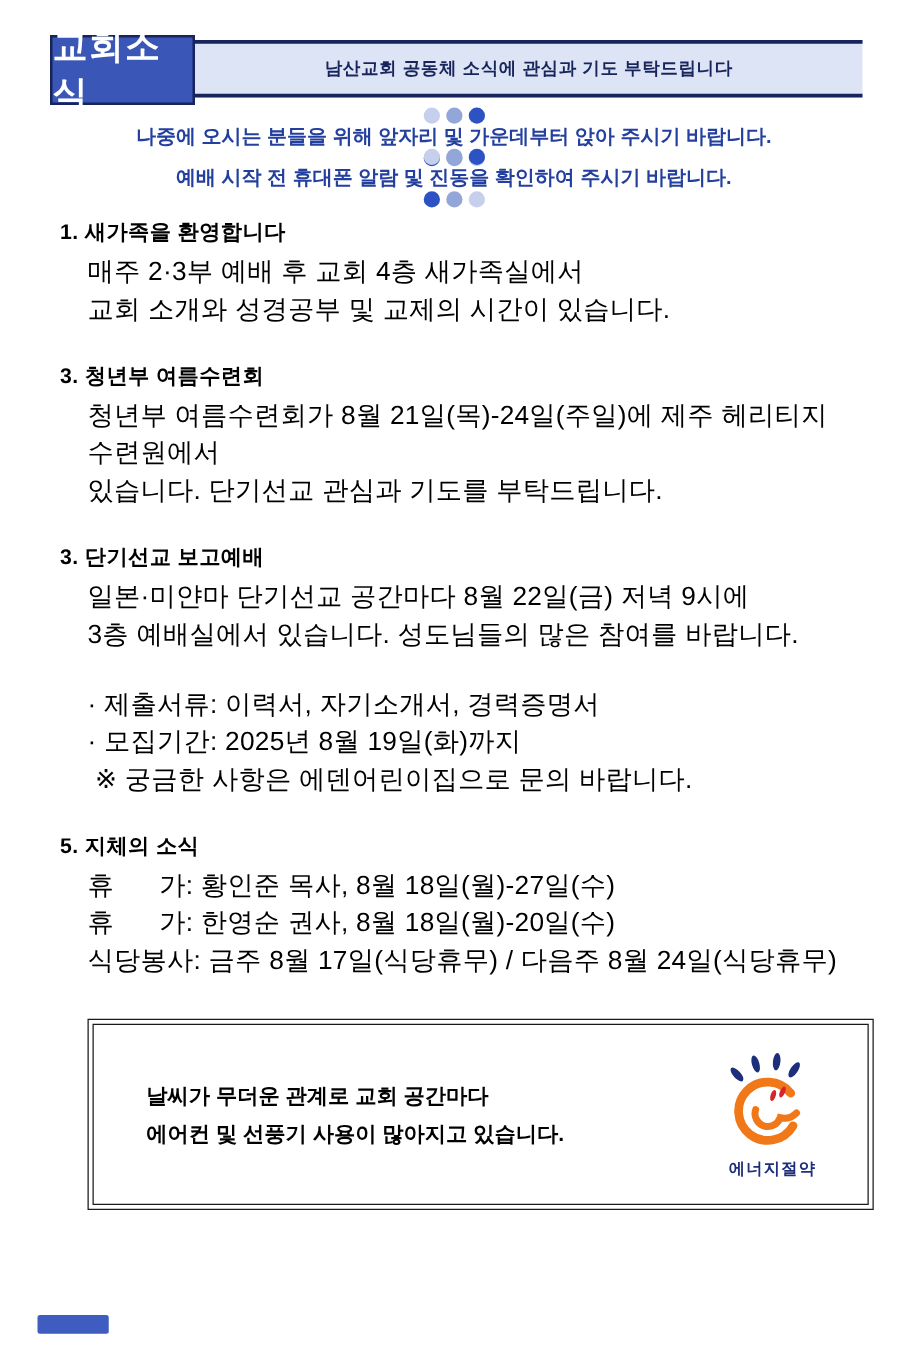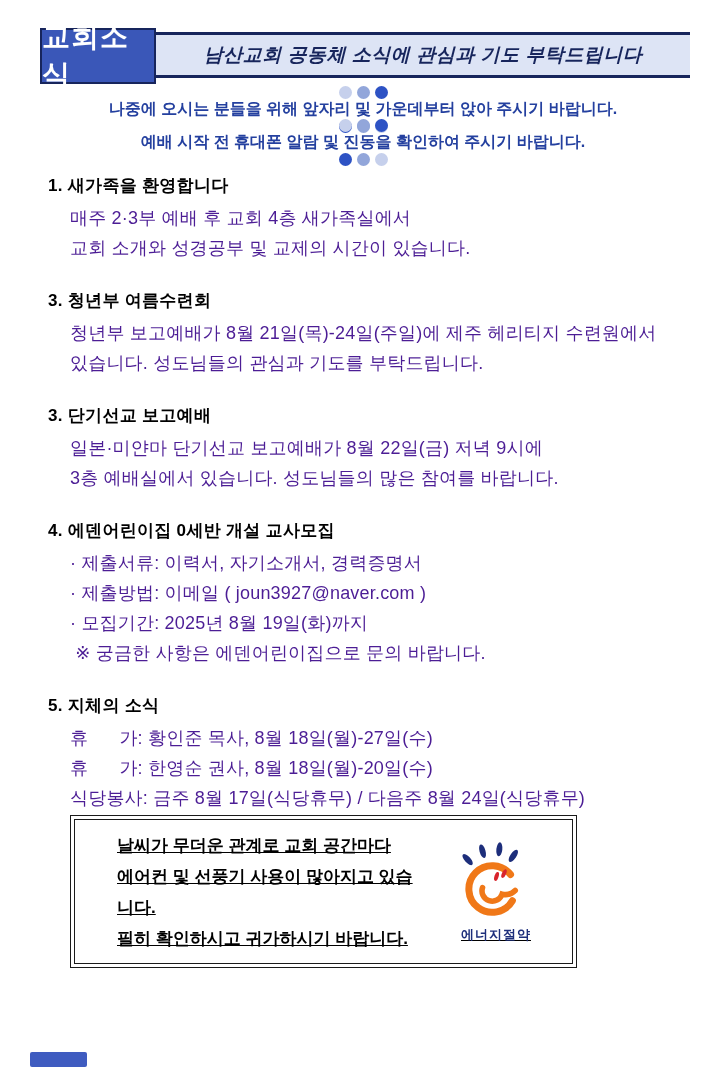--- a/index.html
+++ b/index.html
@@ -11,41 +11,41 @@
   .hdr{position:absolute;left:40px;top:28px;width:650px;height:58px;}
   .hdr-tab{
     position:absolute;left:0;top:0;width:116px;height:56px;
     display:flex;align-items:center;justify-content:center;
     color:#fff;font-size:28px;font-weight:bold;letter-spacing:1px;
     border:2px solid #17255c;box-sizing:border-box;
   }
   .hdr-strip{
     margin-left:116px;margin-top:4px;height:40px;
     display:flex;align-items:center;justify-content:center;
-    font-size:19px;font-weight:bold;color:#17255c;letter-spacing:.5px;
-    border-top:3px solid #17255c;border-bottom:3px solid #17255c;box-sizing:content-box;font-style:italic;
+    font-size:14px;font-weight:bold;color:#17255c;letter-spacing:.5px;
+    border-top:3px solid #17255c;border-bottom:3px solid #17255c;box-sizing:content-box;
   }
   
   .notice-rows{position:absolute;left:38px;top:100px;width:650px;}
   .notice-row{display:flex;align-items:center;justify-content:flex-end;height:33px;flex-direction:column;}
   .dots{display:flex;gap:5px;}
   .dot{width:13px;height:13px;border-radius:50%;}
   .notice-text{font-size:16px;font-weight:600;white-space:pre-wrap;}
   
   .sections{position:absolute;left:48px;top:174px;width:640px;}
   .section{margin-bottom:26px;}
   .section-title{font-size:17px;font-weight:bold;color:#000;margin:0 0 6px 0;letter-spacing:.3px;}
   .section-line{
-    font-size:18px;color:#4c1d95;padding-left:22px;line-height:30px;
+    font-size:21px;color:#000000;padding-left:22px;line-height:30px;
     white-space:pre-wrap;letter-spacing:.2px;
   }
   
   .energy-outer{
-    position:absolute;left:70px;top:815px;width:507px;height:153px;
-    border:1px solid #1a1a1a;padding:3px;box-sizing:border-box;text-decoration:underline;
+    position:absolute;left:70px;top:815px;width:629px;height:153px;
+    border:1px solid #1a1a1a;padding:3px;box-sizing:border-box;
   }
   .energy-inner{
     width:100%;height:100%;border:1px solid #1a1a1a;box-sizing:border-box;
     display:flex;align-items:center;
   }
   .energy-lines{padding-left:42px;flex:1;}
   .energy-line{font-size:17px;font-weight:bold;color:#000;line-height:31px;white-space:pre-wrap;}
   .energy-logo{width:128px;display:flex;flex-direction:column;align-items:center;margin-right:18px;}
   .energy-logo-label{font-size:13px;font-weight:bold;margin-top:2px;letter-spacing:1px;margin-left:12px;}
   
@@ -91,49 +91,46 @@
     </div>
 
   <div class="sections" id="sections">
       <div class="section">
         <div class="section-title">1. 새가족을 환영합니다</div>
         <div class="section-line">매주 2·3부 예배 후 교회 4층 새가족실에서</div>
         <div class="section-line">교회 소개와 성경공부 및 교제의 시간이 있습니다.</div>
       </div>
       <div class="section">
         <div class="section-title">3. 청년부 여름수련회</div>
-        <div class="section-line">청년부 보고예배가 8월 21일(목)-24일(주일)에 제주 헤리티지 수련원에서</div>
-        <div class="section-line">있습니다. 성도님들의 관심과 기도를 부탁드립니다.</div>
+        <div class="section-line">청년부 여름수련회가 8월 21일(목)-24일(주일)에 제주 헤리티지 수련원에서</div>
+        <div class="section-line">있습니다. 단기선교 관심과 기도를 부탁드립니다.</div>
       </div>
       <div class="section">
         <div class="section-title">3. 단기선교 보고예배</div>
-        <div class="section-line">일본·미얀마 단기선교 보고예배가 8월 22일(금) 저녁 9시에</div>
+        <div class="section-line">일본·미얀마 단기선교 공간마다 8월 22일(금) 저녁 9시에</div>
         <div class="section-line">3층 예배실에서 있습니다. 성도님들의 많은 참여를 바랍니다.</div>
       </div>
       <div class="section">
-        <div class="section-title">4. 에덴어린이집 0세반 개설 교사모집</div>
         <div class="section-line">· 제출서류: 이력서, 자기소개서, 경력증명서</div>
-        <div class="section-line">· 제출방법: 이메일 ( joun3927@naver.com )</div>
         <div class="section-line">· 모집기간: 2025년 8월 19일(화)까지</div>
         <div class="section-line"> ※ 궁금한 사항은 에덴어린이집으로 문의 바랍니다.</div>
       </div>
       <div class="section">
         <div class="section-title">5. 지체의 소식</div>
         <div class="section-line">휴      가: 황인준 목사, 8월 18일(월)-27일(수)</div>
         <div class="section-line">휴      가: 한영순 권사, 8월 18일(월)-20일(수)</div>
         <div class="section-line">식당봉사: 금주 8월 17일(식당휴무) / 다음주 8월 24일(식당휴무)</div>
       </div>
     </div>
 
   <div class="energy-outer">
     <div class="energy-inner">
       <div class="energy-lines" id="energyLines">
           <div class="energy-line">날씨가 무더운 관계로 교회 공간마다</div>
           <div class="energy-line">에어컨 및 선풍기 사용이 많아지고 있습니다.</div>
-          <div class="energy-line">필히 확인하시고 귀가하시기 바랍니다.</div>
         </div>
       <div class="energy-logo">
         <svg width="84" height="84" viewBox="0 0 90 90">
 
           <g id="logoDrops" fill="#1d2e7b">
             <ellipse cx="21" cy="21" rx="3.2" ry="7.5" transform="rotate(-42 21 21)"></ellipse>
             <ellipse cx="37" cy="12" rx="3.2" ry="7.5" transform="rotate(-16 37 12)"></ellipse>
             <ellipse cx="55" cy="10" rx="3.2" ry="7.5" transform="rotate(6 55 10)"></ellipse>
             <ellipse cx="70" cy="17" rx="3.2" ry="7.5" transform="rotate(34 70 17)"></ellipse>
           </g>

